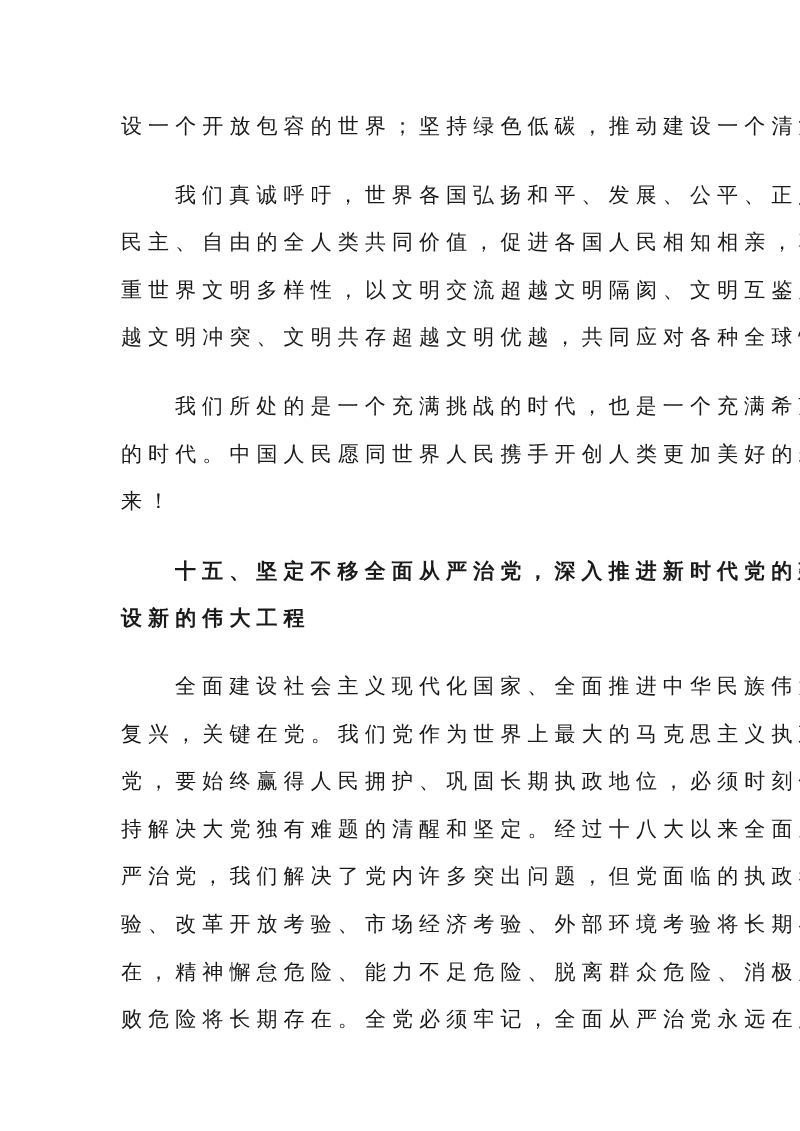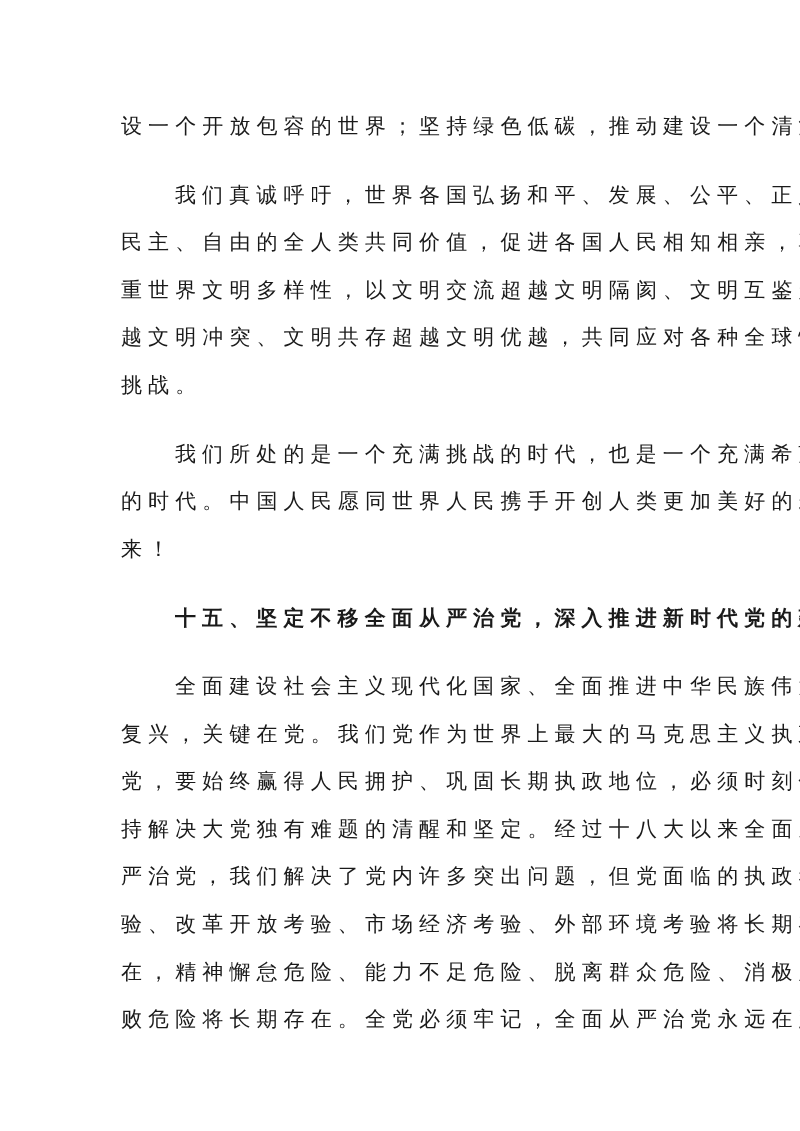--- a/index.html
+++ b/index.html
@@ -53,31 +53,31 @@
 
   <div class="para">
     <span class="line">设一个开放包容的世界；坚持绿色低碳，推动建设一个清洁</span>
   </div>
 
   <div class="para">
     <span class="line first">我们真诚呼吁，世界各国弘扬和平、发展、公平、正义、</span>
     <span class="line">民主、自由的全人类共同价值，促进各国人民相知相亲，尊</span>
     <span class="line">重世界文明多样性，以文明交流超越文明隔阂、文明互鉴超</span>
     <span class="line">越文明冲突、文明共存超越文明优越，共同应对各种全球性</span>
-    <span class="line">挑战。</span>
   </div>
 
   <div class="para">
     <span class="line first">我们所处的是一个充满挑战的时代，也是一个充满希望</span>
     <span class="line">的时代。中国人民愿同世界人民携手开创人类更加美好的未</span>
     <span class="line">来！</span>
   </div>
 
   <div class="heading">
     <span class="line first">十五、坚定不移全面从严治党，深入推进新时代党的建</span>
+    <span class="line">设新的伟大工程</span>
   </div>
 
   <div class="para">
     <span class="line first">全面建设社会主义现代化国家、全面推进中华民族伟大</span>
     <span class="line">复兴，关键在党。我们党作为世界上最大的马克思主义执政</span>
     <span class="line">党，要始终赢得人民拥护、巩固长期执政地位，必须时刻保</span>
     <span class="line">持解决大党独有难题的清醒和坚定。经过十八大以来全面从</span>
     <span class="line">严治党，我们解决了党内许多突出问题，但党面临的执政考</span>
     <span class="line">验、改革开放考验、市场经济考验、外部环境考验将长期存</span>
     <span class="line">在，精神懈怠危险、能力不足危险、脱离群众危险、消极腐</span>

